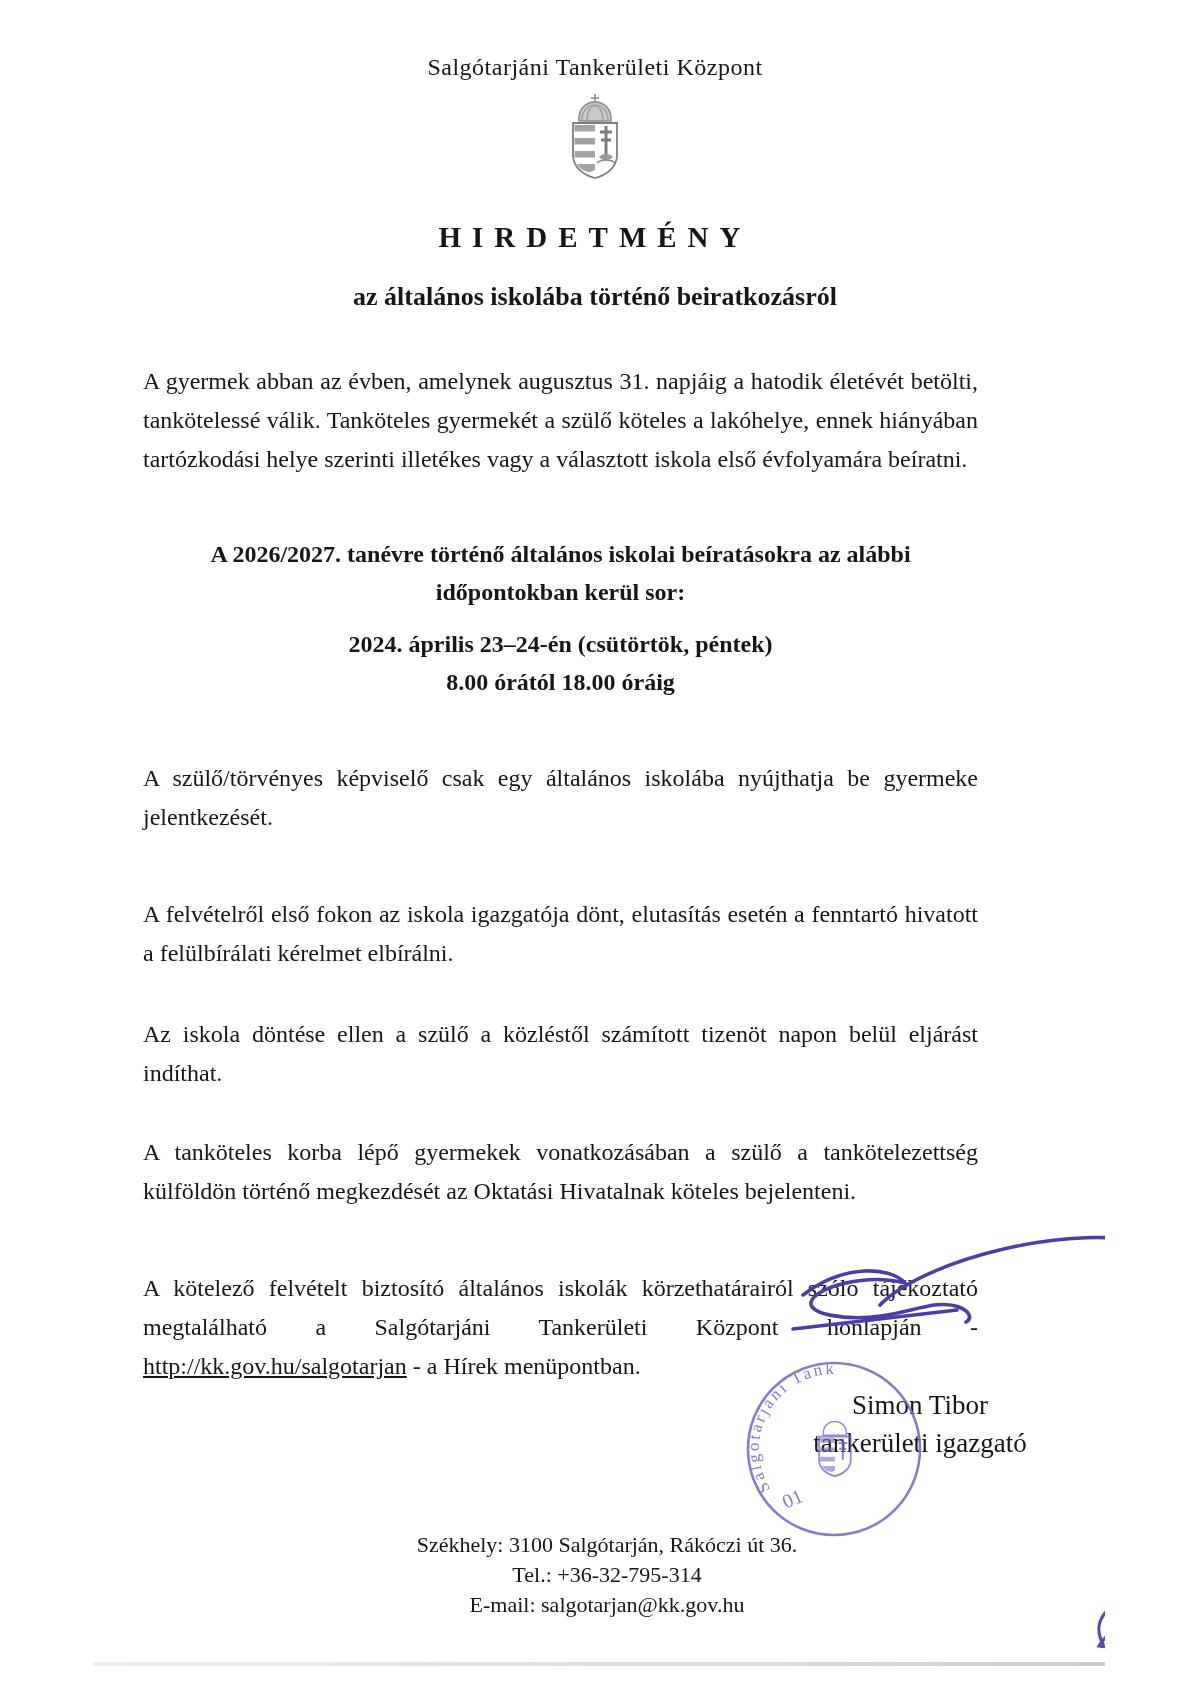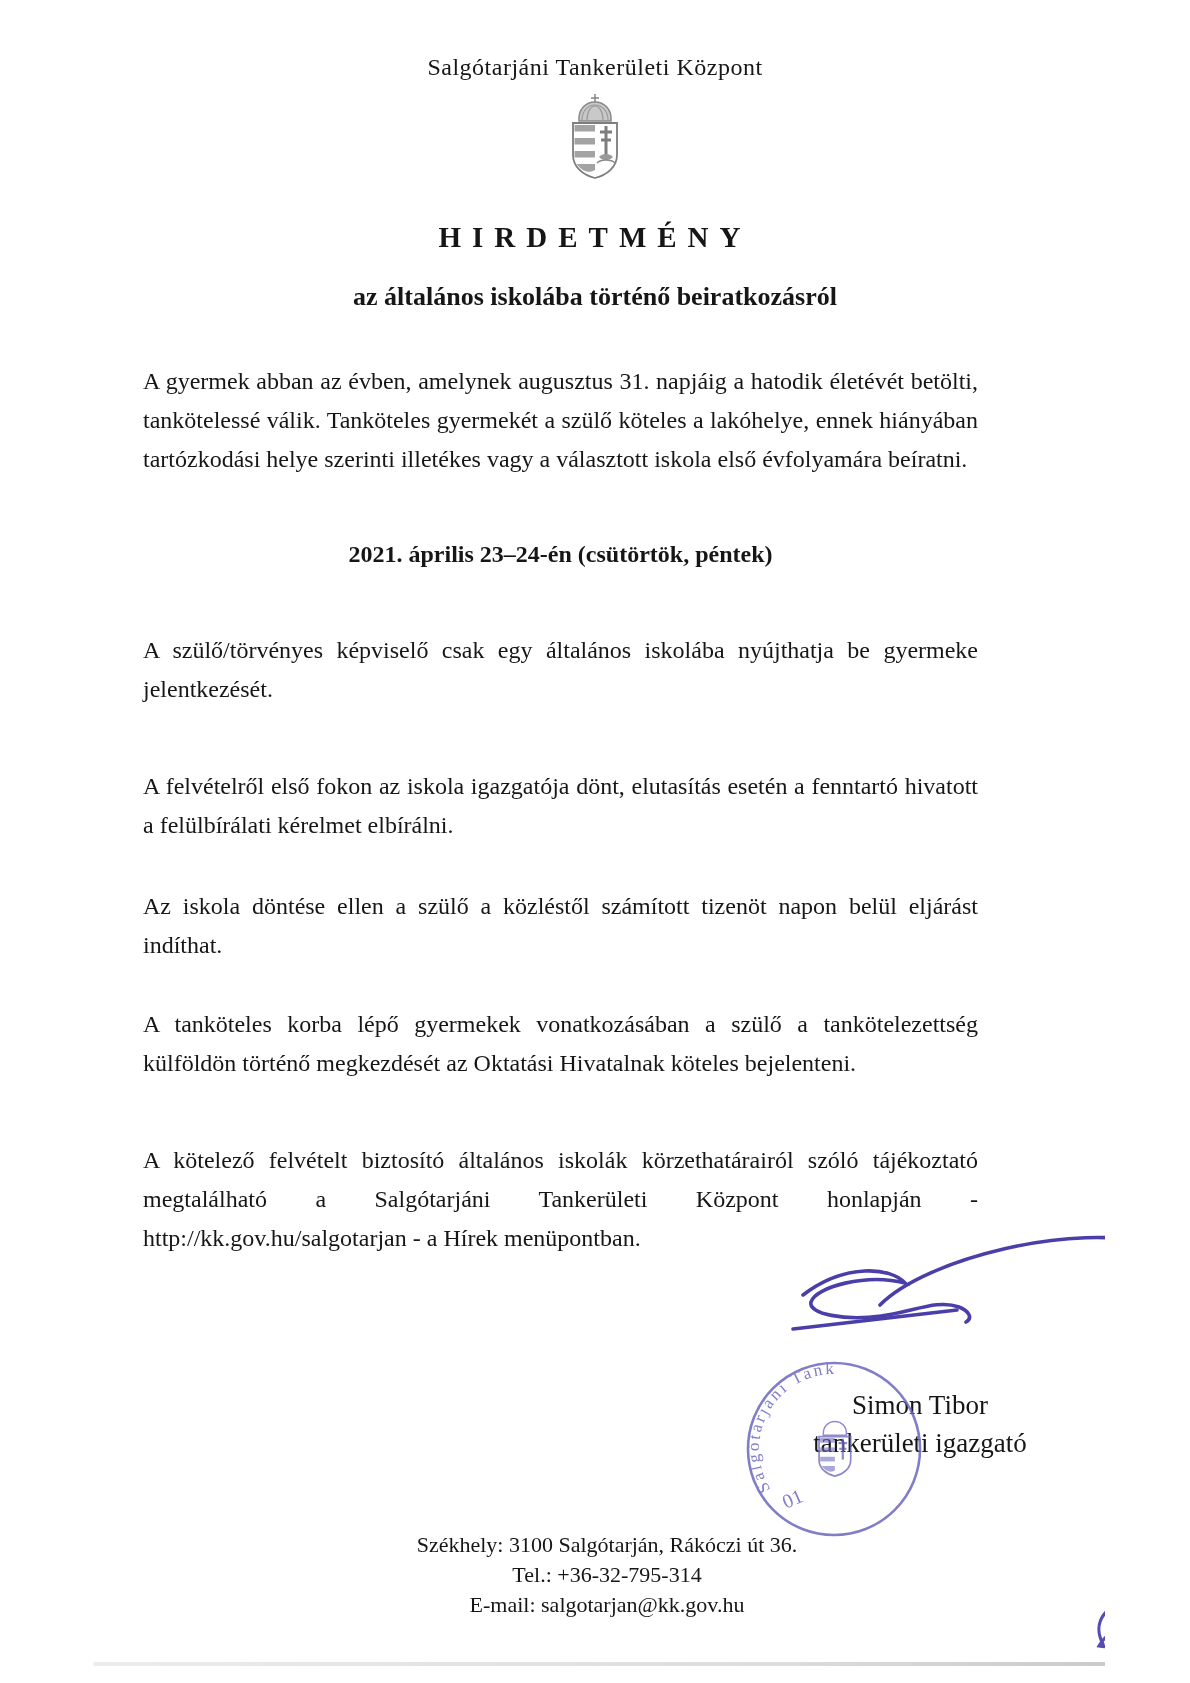--- a/index.html
+++ b/index.html
@@ -46,21 +46,21 @@
     font-weight:bold;
     font-size:24px;
     line-height:38px;
   }
   .announce .lead { max-width:780px; margin:0 auto 14px; }
   .p2 { margin-top:58px; }
   .p3 { margin-top:58px; }
   .p4 { margin-top:42px; }
   .p5 { margin-top:40px; }
   .p6 { margin-top:58px; }
-  .doc-link { color:inherit; }
+  .doc-link { text-decoration:underline; color:inherit; }
   .sig-area { position:absolute; left:700px; top:1225px; width:400px; height:135px; }
   .sig-text {
     position:absolute; left:635px; top:1386px; width:400px;
     text-align:center; font-size:27px; line-height:38px;
   }
   .stamp { position:absolute; left:657px; top:1357px; width:184px; height:184px; opacity:0.85; }
   .footer {
     position:absolute; left:12px; top:1530px; width:100%;
     text-align:center; font-size:22px; line-height:30px;
   }
@@ -103,21 +103,23 @@
   </svg>
 
   <h1 class="doc-title">HIRDETMÉNY</h1>
 
   <h2 class="doc-subtitle">az általános iskolába történő beiratkozásról</h2>
 
   <div class="content">
     <p class="para intro">A gyermek abban az évben, amelynek augusztus 31. napjáig a hatodik életévét betölti, tankötelessé válik. Tanköteles gyermekét a szülő köteles a lakóhelye, ennek hiányában tartózkodási helye szerinti illetékes vagy a választott iskola első évfolyamára beíratni.</p>
 
     <div class="announce">
-      <p>2021. április 23–24-én (csütörtök, péntek)</p>
+      <p class="lead">A 2026/2027. tanévre történő általános iskolai beíratásokra az alábbi időpontokban kerül sor:</p>
+      <p>2024. április 23–24-én (csütörtök, péntek)</p>
+      <p>8.00 órától 18.00 óráig</p>
     </div>
 
     <p class="para p2">A szülő/törvényes képviselő csak egy általános iskolába nyújthatja be gyermeke jelentkezését.</p>
     <p class="para p3">A felvételről első fokon az iskola igazgatója dönt, elutasítás esetén a fenntartó hivatott a felülbírálati kérelmet elbírálni.</p>
     <p class="para p4">Az iskola döntése ellen a szülő a közléstől számított tizenöt napon belül eljárást indíthat.</p>
     <p class="para p5">A tanköteles korba lépő gyermekek vonatkozásában a szülő a tankötelezettség külföldön történő megkezdését az Oktatási Hivatalnak köteles bejelenteni.</p>
 
     <p class="para p6"><span>A kötelező felvételt biztosító általános iskolák körzethatárairól szóló tájékoztató megtalálható a Salgótarjáni Tankerületi Központ honlapján - </span><span class="doc-link">http://kk.gov.hu/salgotarjan</span><span> - a Hírek menüpontban.</span></p>
   </div>
 

